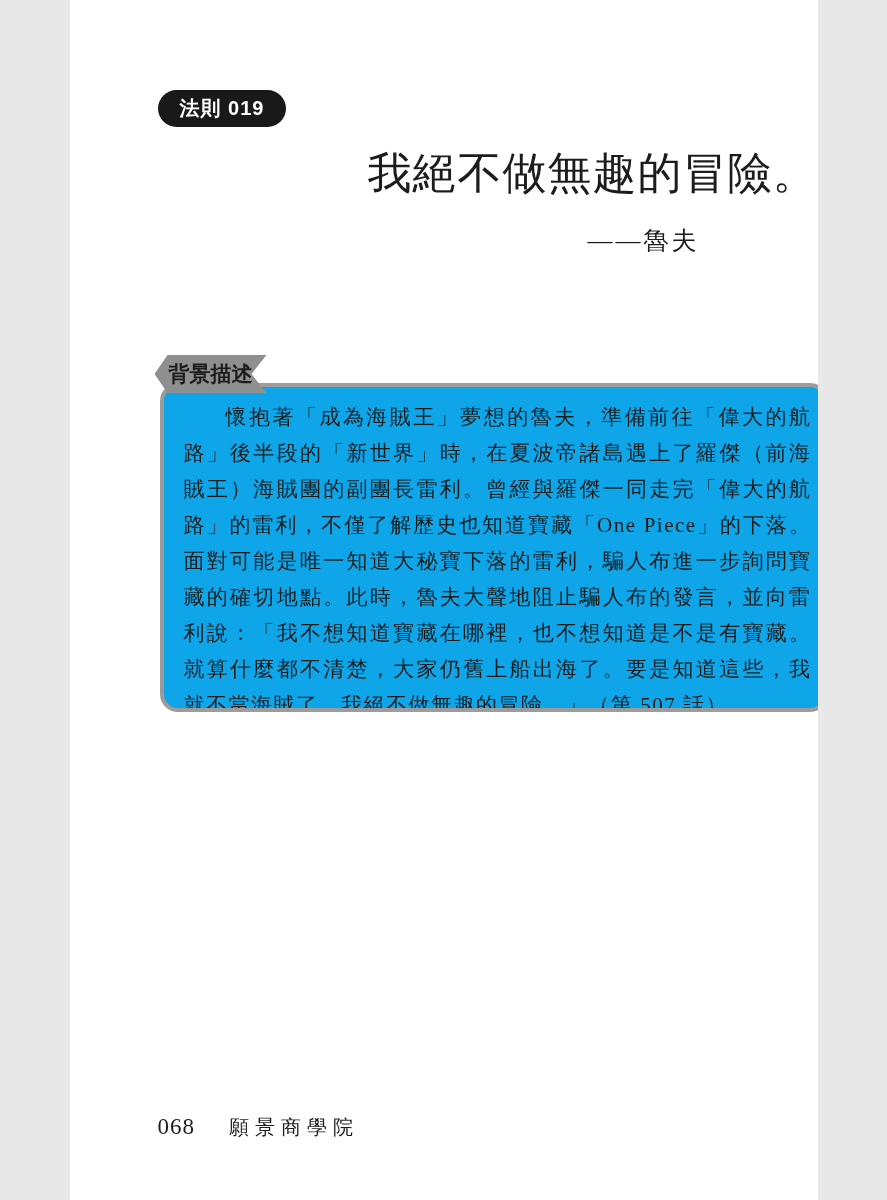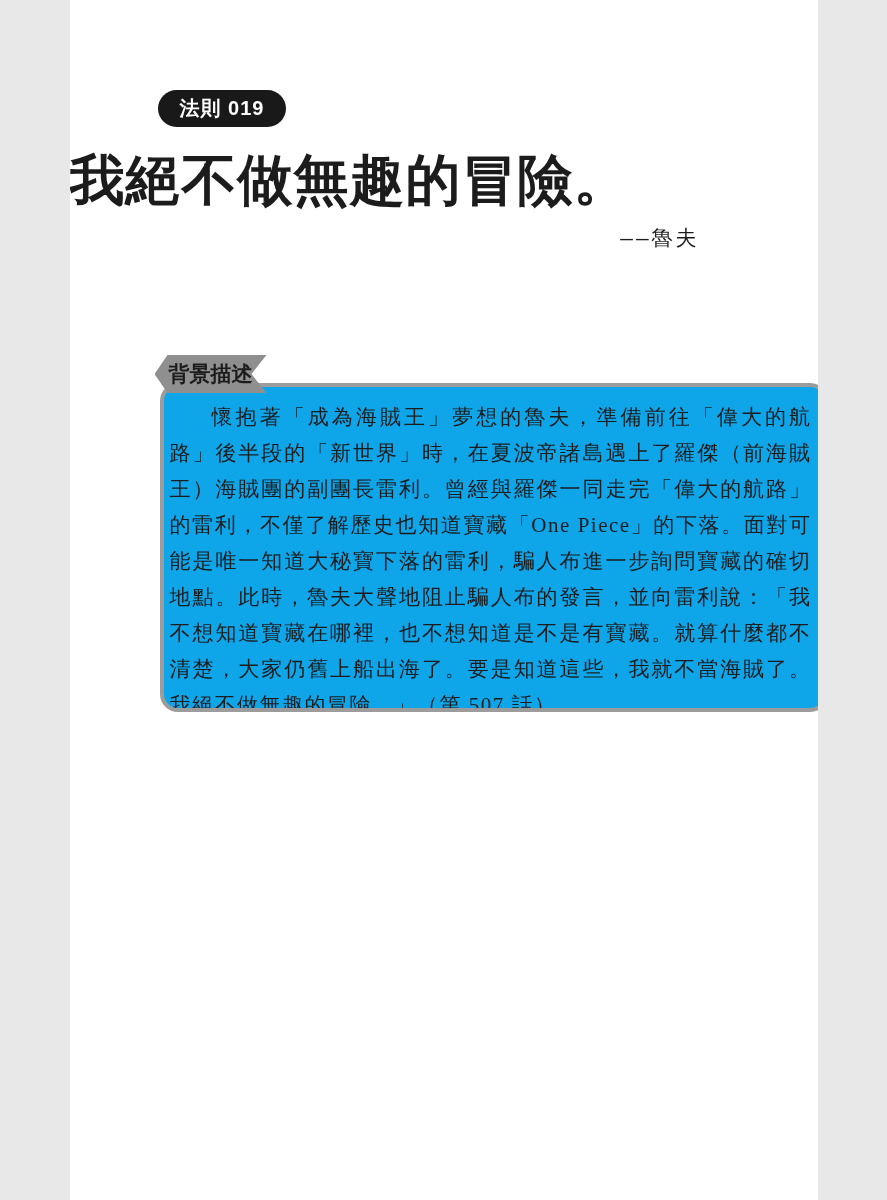--- a/index.html
+++ b/index.html
@@ -27,32 +27,31 @@
     font-weight: bold;
     font-size: 20px;
     line-height: 37px;
     letter-spacing: 1px;
   }
   .quote-title {
     position: absolute;
     left: 0;
     top: 144px;
     width: 100%;
-    text-align: left;
-    font-size: 55px;
-    font-weight: bold;
+    text-align: right;
+    font-size: 44px;
+    font-weight: normal;
     letter-spacing: 1px;
   }
   .attribution {
     position: absolute;
     top: 224px;
     right: 118px;
-    font-size: 21px;
+    font-size: 25px;
     letter-spacing: 3px;
-    font-family: Liberation Mono, monospace;
   }
   .bg-box {
     position: absolute;
     left: 90px;
     top: 383px;
     width: 668px;
     height: 329px;
     border: 4px solid #9c9c9c;
     border-radius: 18px;
     background: #0ea5e9;
@@ -66,21 +65,21 @@
     height: 38px;
     background: #8f8f8f;
     clip-path: polygon(13px 0, 100% 0, calc(100% - 15px) 50%, 100% 100%, 13px 100%, 0 50%);
     color: #1c1c1c;
     font-weight: bold;
     font-size: 21px;
     line-height: 38px;
     text-align: center;
   }
   .bg-box-text {
-    padding: 12px 12px 16px 6px;
+    padding: 12px 12px 16px 20px;
     font-size: 21px;
     line-height: 36px;
     text-align: justify;
     text-indent: 2em;
     letter-spacing: 1.5px;
     overflow: hidden;
     height: 100%;
     border-radius: 14px;
   }
   .section-heading {
@@ -132,14 +131,18 @@
 
   <div class="attribution">——魯夫</div>
 
   <div class="bg-box">
     <div class="bg-box-tab">背景描述</div>
     <div class="bg-box-text">懷抱著「成為海賊王」夢想的魯夫，準備前往「偉大的航路」後半段的「新世界」時，在夏波帝諸島遇上了羅傑（前海賊王）海賊團的副團長雷利。曾經與羅傑一同走完「偉大的航路」的雷利，不僅了解歷史也知道寶藏「One Piece」的下落。面對可能是唯一知道大秘寶下落的雷利，騙人布進一步詢問寶藏的確切地點。此時，魯夫大聲地阻止騙人布的發言，並向雷利說：「我不想知道寶藏在哪裡，也不想知道是不是有寶藏。就算什麼都不清楚，大家仍舊上船出海了。要是知道這些，我就不當海賊了。我絕不做無趣的冒險。」（第 507 話）</div>
   </div>
 
 
 
+  <div class="page-footer">
+    <span class="page-number">068</span>
+    <span class="book-title">願景商學院</span>
+  </div>
 
 </div>
 
 </body></html>

